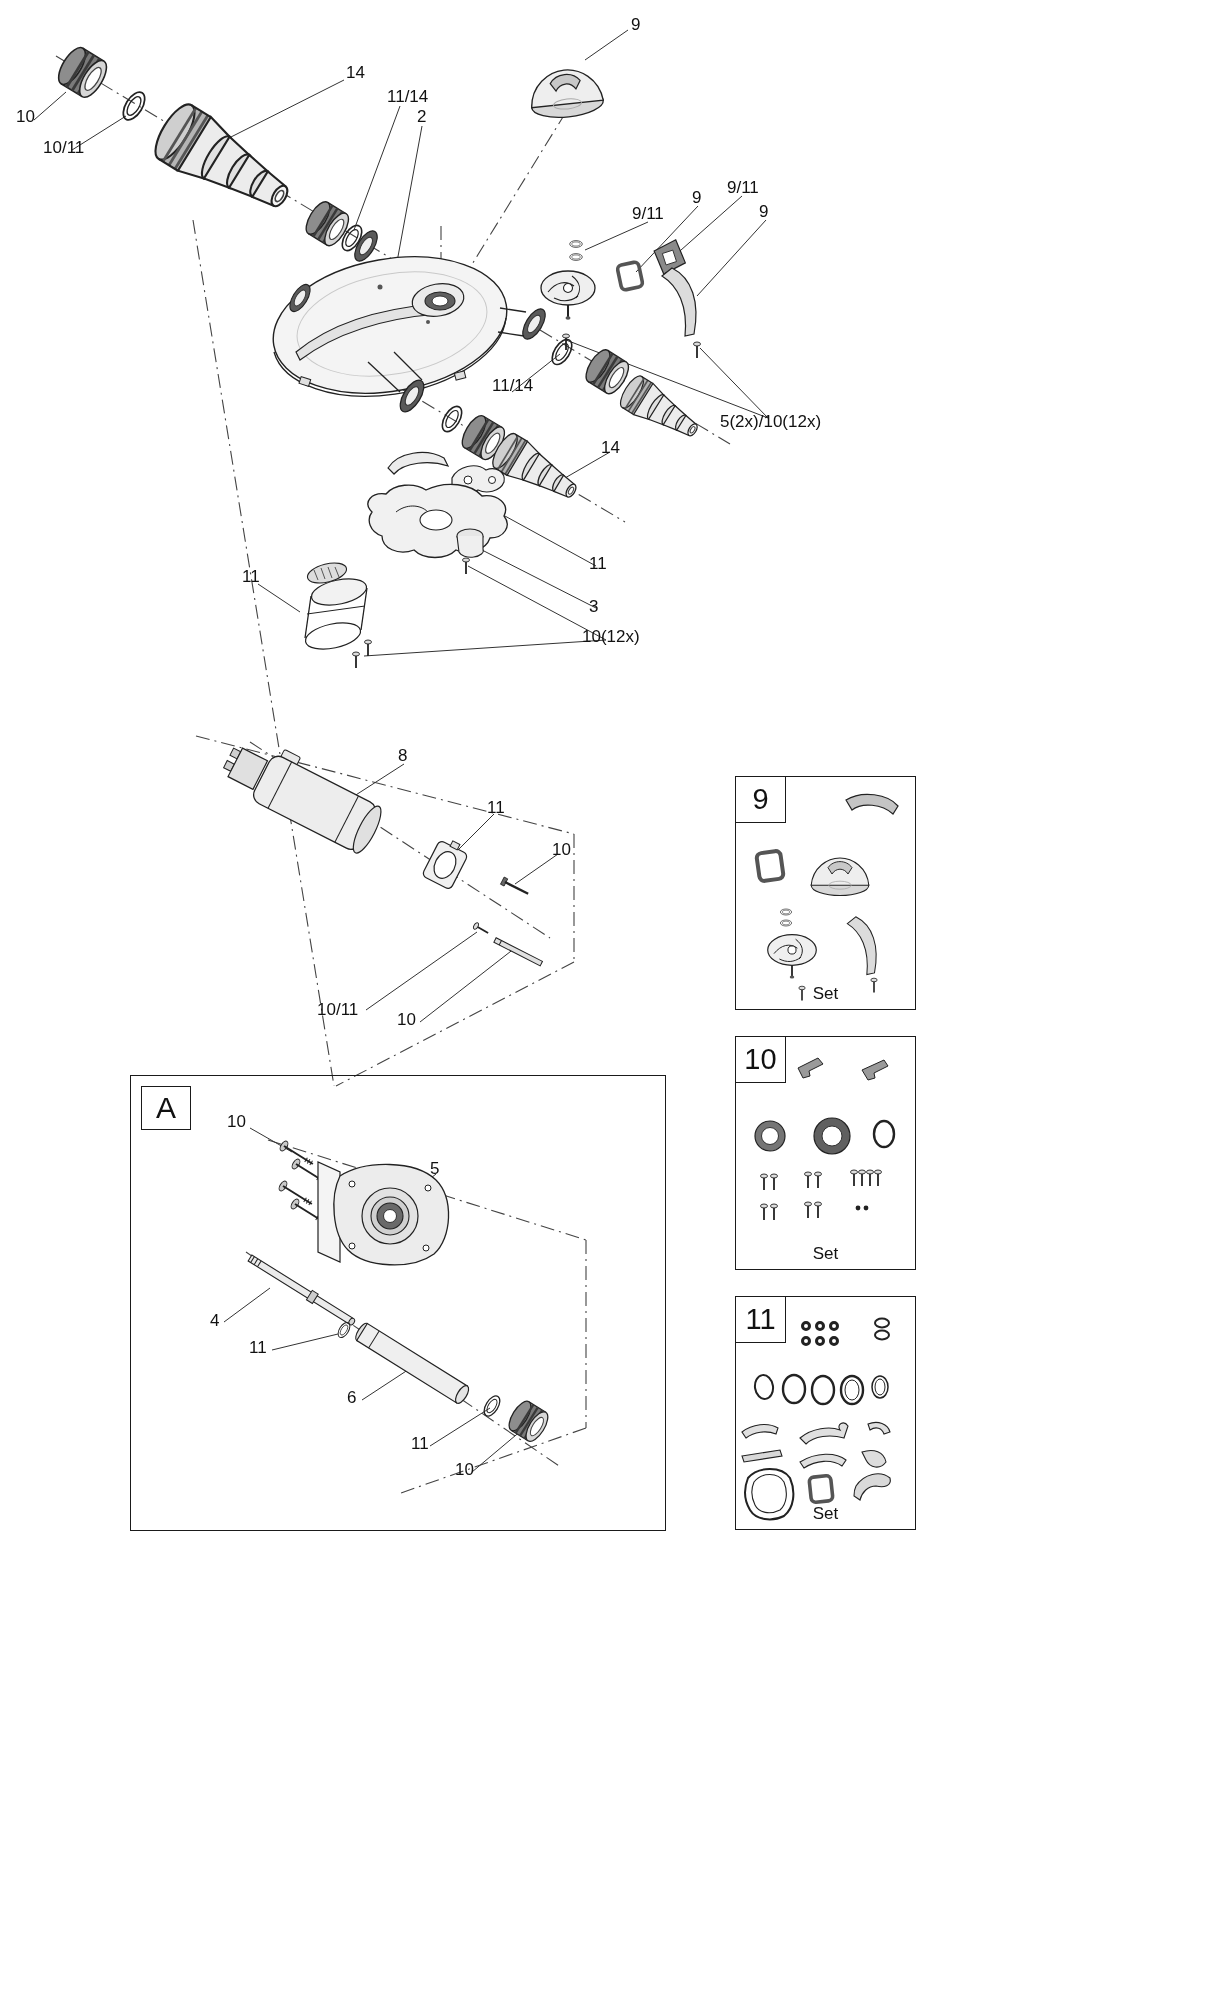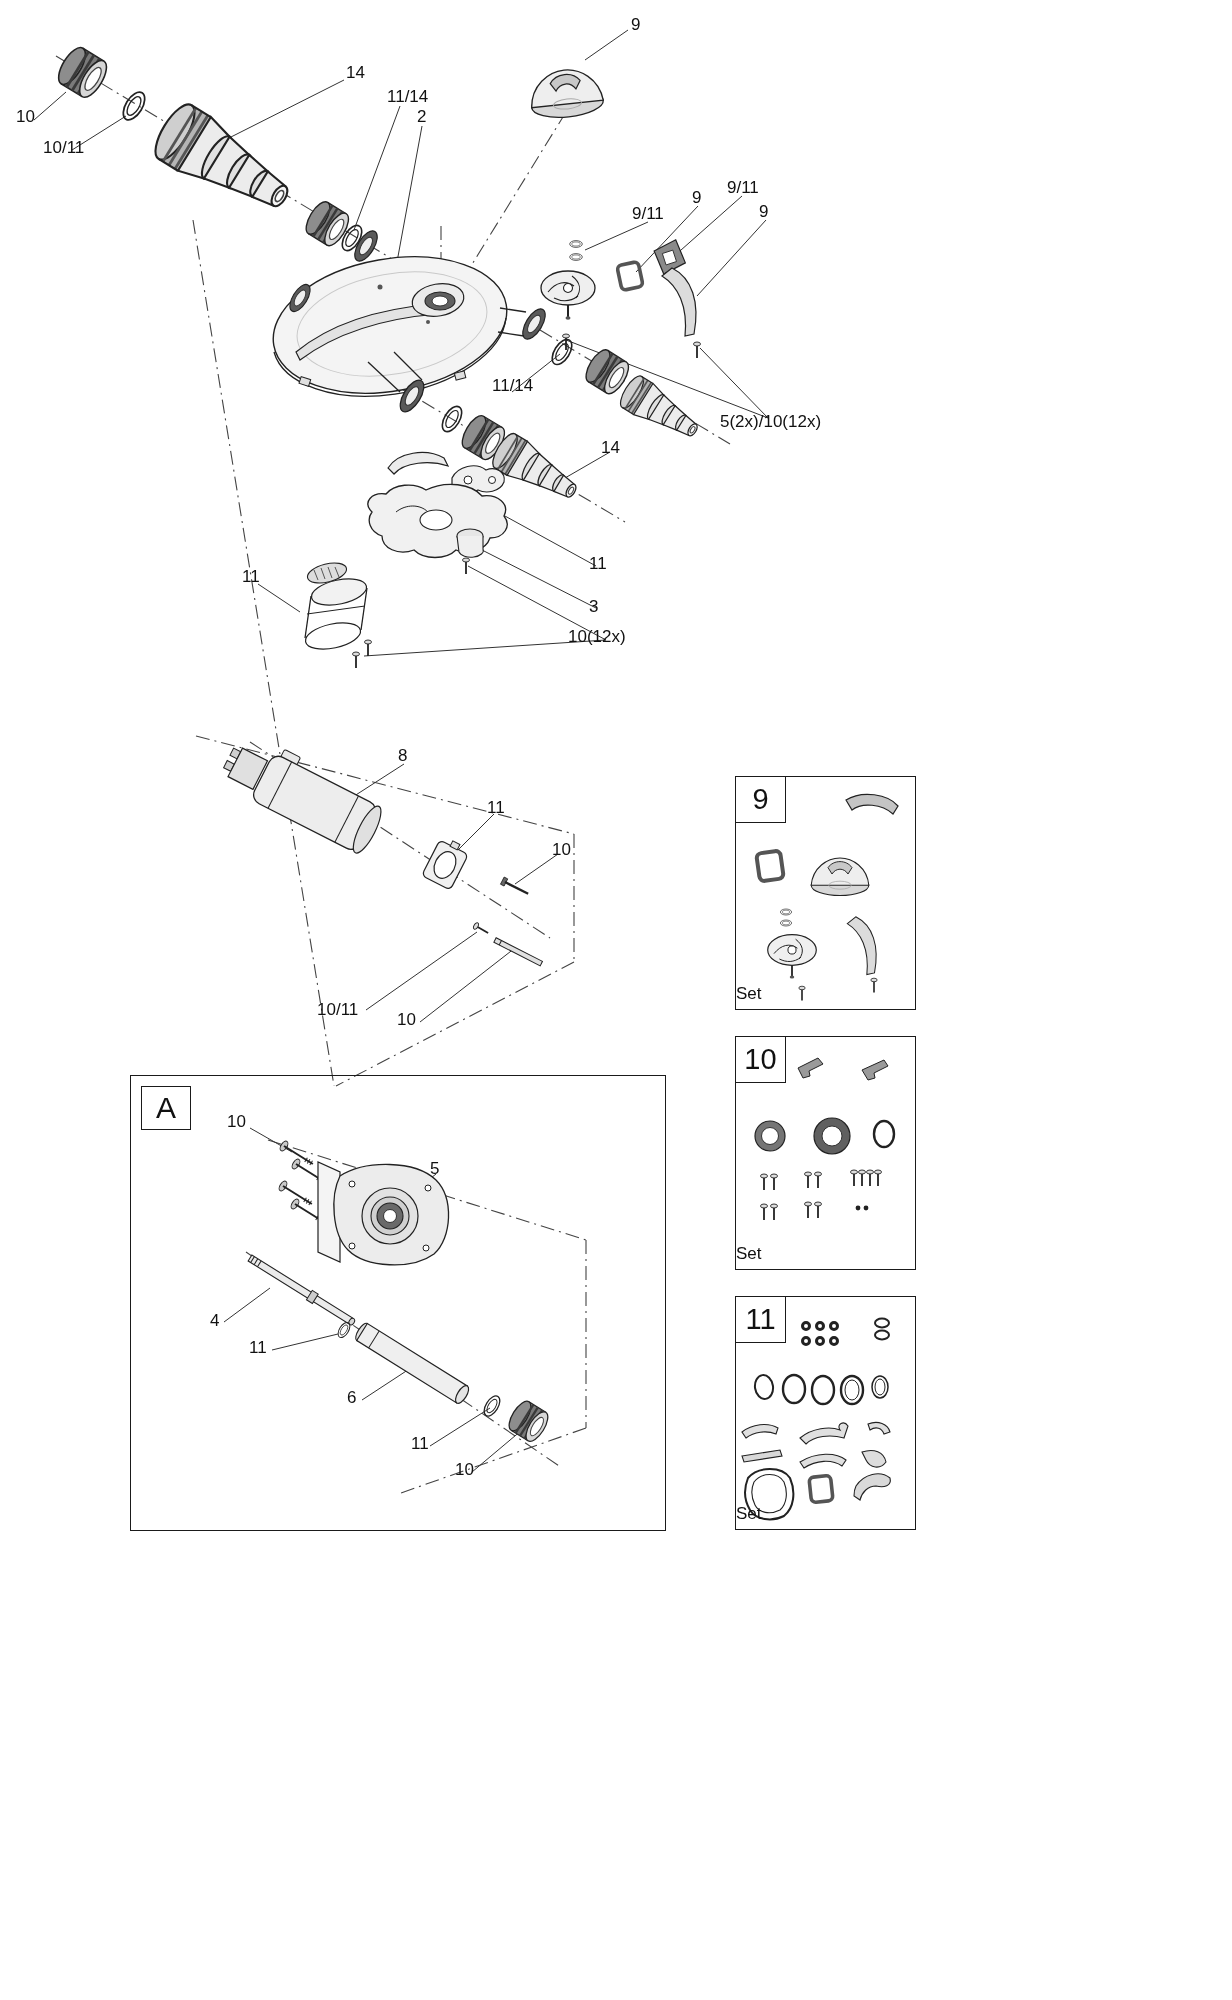--- a/index.html
+++ b/index.html
@@ -15,21 +15,21 @@
     position:absolute;width:181px;height:234px;border:1.6px solid #1a1a1a;
     box-sizing:border-box;background:transparent;
   }
   .panel-num{
     position:absolute;left:0;top:0;width:49px;height:45px;
     border-right:1.6px solid #1a1a1a;border-bottom:1.6px solid #1a1a1a;
     display:flex;align-items:center;justify-content:center;font-size:29px;
     background:#fff;
   }
   .panel-set{
-    position:absolute;bottom:5px;left:0;width:100%;font-size:17px;
+    position:absolute;bottom:5px;left:0;width:100%;text-align:center;font-size:17px;
   }
   .boxA{
     position:absolute;left:130px;top:1075px;width:536px;height:456px;
     border:1.6px solid #1a1a1a;box-sizing:border-box;
   }
   .boxA-label{
     position:absolute;left:10px;top:10px;width:48px;height:42px;
     border:1.6px solid #1a1a1a;display:flex;align-items:center;justify-content:center;
     font-size:30px;
   }
@@ -453,21 +453,21 @@
   <div class="callout" style="left:632px;top:205px">9/11</div>
   <div class="callout" style="left:692px;top:189px">9</div>
   <div class="callout" style="left:727px;top:179px">9/11</div>
   <div class="callout" style="left:759px;top:203px">9</div>
   <div class="callout" style="left:492px;top:377px">11/14</div>
   <div class="callout" style="left:720px;top:413px">5(2x)/10(12x)</div>
   <div class="callout" style="left:601px;top:439px">14</div>
   <div class="callout" style="left:589px;top:555px">11</div>
   <div class="callout" style="left:589px;top:598px">3</div>
   <div class="callout" style="left:242px;top:568px">11</div>
-  <div class="callout" style="left:568px;top:628px">10(12x)</div>
+  <div class="callout" style="left:582px;top:628px">10(12x)</div>
   <div class="callout" style="left:398px;top:747px">8</div>
   <div class="callout" style="left:487px;top:799px">11</div>
   <div class="callout" style="left:552px;top:841px">10</div>
   <div class="callout" style="left:317px;top:1001px">10/11</div>
   <div class="callout" style="left:397px;top:1011px">10</div>
   <div class="callout" style="left:227px;top:1113px">10</div>
   <div class="callout" style="left:430px;top:1160px">5</div>
   <div class="callout" style="left:210px;top:1312px">4</div>
   <div class="callout" style="left:249px;top:1339px">11</div>
   <div class="callout" style="left:347px;top:1389px">6</div>

